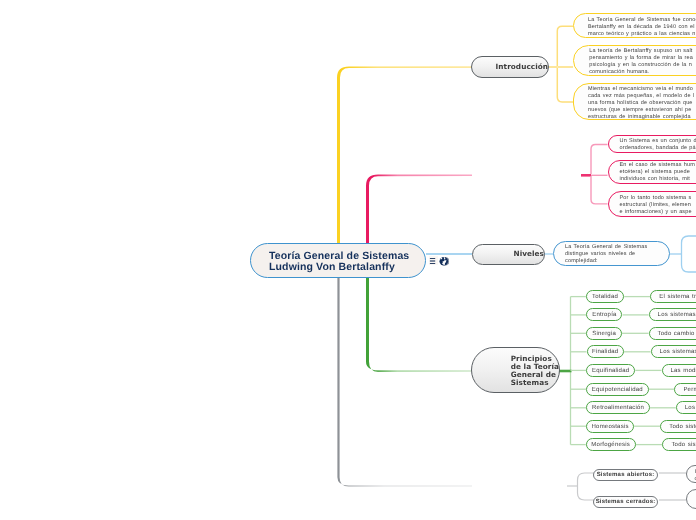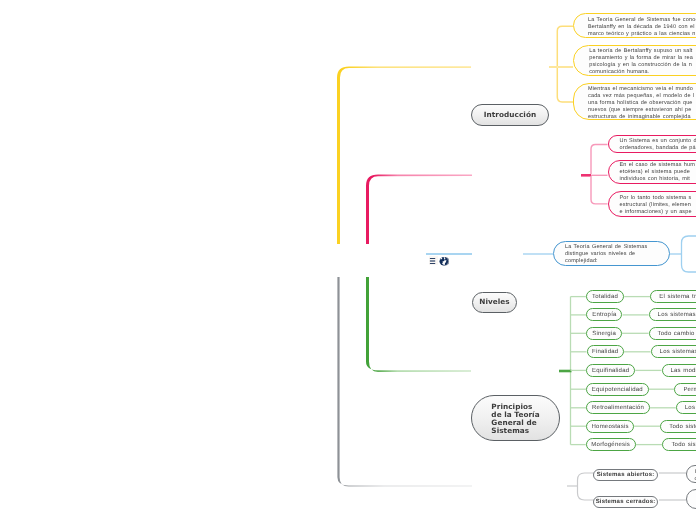--- a/index.html
+++ b/index.html
@@ -17,21 +17,21 @@
     text-align:left;
   }
   .center-node .t{font-weight:bold;font-size:10.5px;color:#14305b;line-height:10.6px;letter-spacing:0.13px;
                   white-space:pre-line;display:block;width:100%;padding-left:18px;box-sizing:border-box;
                   position:relative;top:1px;}
 
   .main-node{
     position:absolute;box-sizing:border-box;
     background:linear-gradient(180deg,#fcfcfc 0%,#f2f2f2 45%,#e2e2e2 100%);
     border:1.5px solid #5b6064;border-radius:11px;
-    display:flex;align-items:center;justify-content:center;margin-top:48px;
+    display:flex;align-items:center;justify-content:flex-end;
   }
   .main-node .t{font-family:"DejaVu Sans",sans-serif;font-weight:bold;font-size:7.3px;color:#3c3c3c;
                 line-height:10.2px;white-space:pre-line;text-align:left;letter-spacing:0.05px;}
   .main-node.ctr .t{text-align:center;}
 
   .leaf{
     position:absolute;box-sizing:border-box;
     background:#fdfdfd;border-radius:16px;
     display:flex;align-items:center;
   }
@@ -134,20 +134,24 @@
         <path d="M648.7 389.2 L674.4 389.2" stroke="#B9DCB4" stroke-width="1.3" fill="none"></path>
         <path d="M570.5 407.8 L586.3 407.8" stroke="#B9DCB4" stroke-width="1.3" fill="none"></path>
         <path d="M649.9 407.8 L675.8 407.8" stroke="#B9DCB4" stroke-width="1.3" fill="none"></path>
         <path d="M570.5 426.2 L586.1 426.2" stroke="#B9DCB4" stroke-width="1.3" fill="none"></path>
         <path d="M634.1 426.2 L660.2 426.2" stroke="#B9DCB4" stroke-width="1.3" fill="none"></path>
         <path d="M570.5 444.6 L585.8 444.6" stroke="#B9DCB4" stroke-width="1.3" fill="none"></path>
         <path d="M635.5999999999999 444.6 L662.4 444.6" stroke="#B9DCB4" stroke-width="1.3" fill="none"></path>
       </g>
   </svg>
 
+  <div class="center-node">
+    <span class="t">Teoría General de Sistemas
+Ludwing Von Bertalanffy</span>
+  </div>
 
   <div class="main-node ctr" style="left:471px;top:56px;width:78px;height:22px;">
     <span class="t">Introducción</span>
   </div>
   <div class="leaf" style="left:573px;top:12.7px;width:160px;height:25.6px;border:1.6px solid #FBD122;padding-left:14px;padding-top:1.6px;">
     <span class="t">La Teoría General de Sistemas fue conoc
 Bertalanffy en la década de 1940 con el
 marco teórico y práctico a las ciencias n</span>
   </div>
   <div class="leaf" style="left:573px;top:44.8px;width:160px;height:31.2px;border:1.6px solid #FBD122;padding-left:15.2px;padding-top:1.2px;">
@@ -172,21 +176,21 @@
     <span class="t">En el caso de sistemas hum
 etcétera) el sistema puede
 individuos con historia, mit</span>
   </div>
   <div class="leaf" style="left:607.5px;top:191.4px;width:150px;height:26px;border:1.6px solid #E81B61;padding-left:11px;">
     <span class="t">Por lo tanto todo sistema s
 estructural (límites, elemen
 e informaciones) y un aspe</span>
   </div>
 
-  <div class="main-node ctr" style="left:472px;top:244px;width:45px;height:21px;">
+  <div class="main-node ctr" style="left:472px;top:244px;width:73px;height:21px;">
     <span class="t">Niveles</span>
   </div>
   <div class="leaf" style="left:553px;top:241px;width:117px;height:25px;border:1.5px solid #4596D0;padding-left:11px;padding-top:0.5px;">
     <span class="t">La Teoría General de Sistemas
 distingue varios niveles de
 complejidad:</span>
   </div>
 
   <div class="main-node" style="left:471px;top:347px;width:89px;height:46px;border-radius:23px;">
     <span class="t" style="line-height:8.2px;position:relative;top:1px;">Principios

